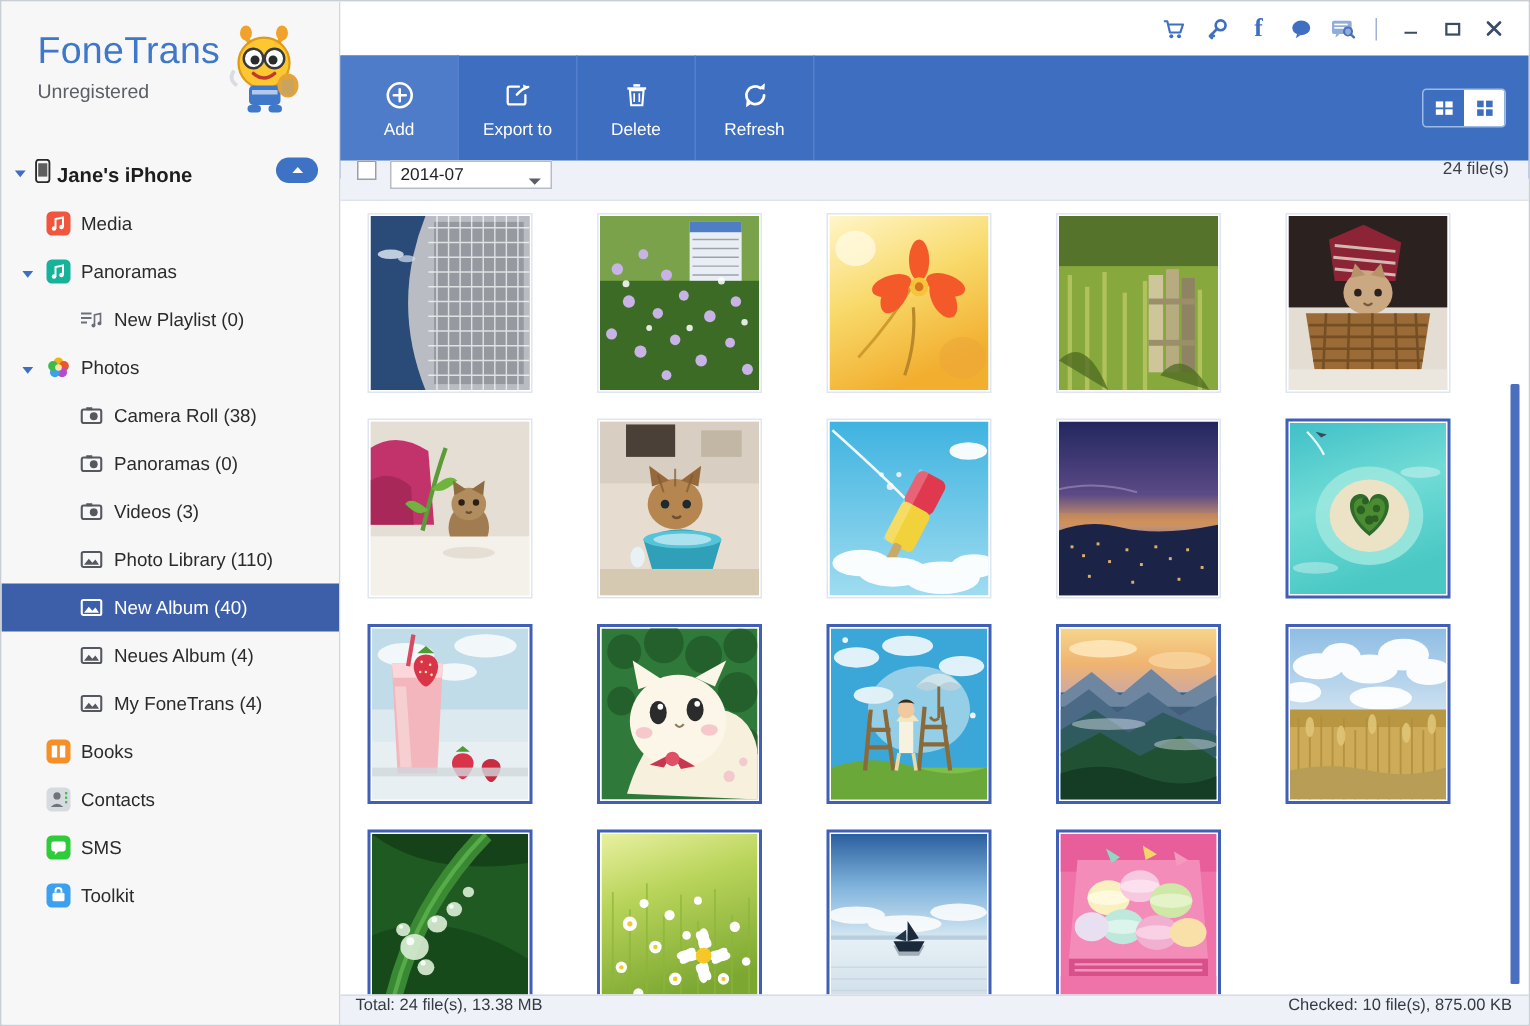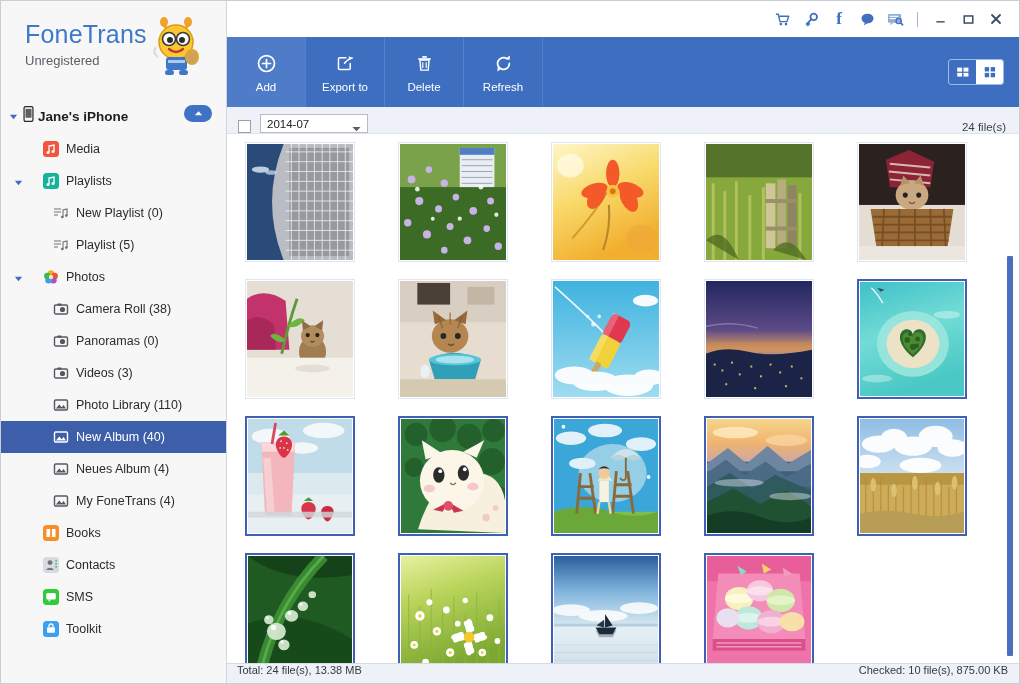--- a/index.html
+++ b/index.html
@@ -67,21 +67,21 @@
   }
   .tree-row.selected { background: #3d5fa9; color: #ffffff; }
   .tree-row .lbl { white-space: nowrap; }
   .caret {
     position: absolute; width: 10px; height: 10px;
   }
   .ico {
     width: 16px; height: 16px; margin-right: 7px;
     flex: 0 0 16px; display: block;
   }
-  .lvl1 { padding-left: 42px; }
+  .lvl1 { padding-left: 30px; }
   .lvl2 { padding-left: 52px; }
 
   
   .sq { border-radius: 3.5px; position: relative; }
 
   
   #titlebar {
     position: absolute; left: 226px; top: 0;
     width: 793px; height: 36px;
     background: #ffffff;
@@ -128,21 +128,21 @@
     cursor: default;
   }
   .vt.on { background: #ffffff; }
 
   
   #filterbar {
     position: absolute; left: 226px; top: 106px;
     width: 793px; height: 27px;
     background: #eef2f8;
     border-bottom: 1px solid #dfe4eb;
-    display: flex; align-items: flex-end;
+    display: flex; align-items: flex-start;
   }
   .chk {
     width: 13px; height: 13px; margin-left: 11px;
     border: 1px solid #9aa0a8; background: #ffffff;
   }
   .date-select {
     margin-left: 9px;
     width: 108px; height: 19px;
     background: #ffffff; border: 1px solid #b7bcc4;
     display: flex; align-items: center;
@@ -279,46 +279,35 @@
               <path d="M1 3 L9 3 L5 8 Z" fill="#3e6ec0"></path>
             </svg>
         </span>
         <span class="ico sq" style="background:#16b39a;">
           <svg viewBox="0 0 16 16" width="16" height="16">
               <path d="M6 11.5 V5 L11 4 V10.5" stroke="#fff" stroke-width="1.3" fill="none"></path>
               <circle cx="5" cy="11.4" r="1.5" fill="#fff"></circle>
               <circle cx="10" cy="10.4" r="1.5" fill="#fff"></circle>
             </svg>
         </span>
-        <span class="lbl">Playlists</span>
+        <span class="lbl">Panoramas</span>
       </div>
 
       <div class="tree-row lvl2">
         <span class="ico">
           <svg viewBox="0 0 16 16" width="16" height="16">
             <path d="M1 4h7M1 7h7M1 10h4" stroke="#6b7078" stroke-width="1.2"></path>
             <path d="M10 12 V5 L14 4 V10.5" stroke="#6b7078" stroke-width="1.1" fill="none"></path>
             <circle cx="9.3" cy="12" r="1.3" fill="#6b7078"></circle>
               <circle cx="13.3" cy="10.6" r="1.3" fill="#6b7078"></circle>
           </svg>
         </span>
         <span class="lbl">New Playlist (0)</span>
       </div>
 
-      <div class="tree-row lvl2">
-        <span class="ico">
-          <svg viewBox="0 0 16 16" width="16" height="16">
-            <path d="M1 4h7M1 7h7M1 10h4" stroke="#6b7078" stroke-width="1.2"></path>
-            <path d="M10 12 V5 L14 4 V10.5" stroke="#6b7078" stroke-width="1.1" fill="none"></path>
-            <circle cx="9.3" cy="12" r="1.3" fill="#6b7078"></circle>
-              <circle cx="13.3" cy="10.6" r="1.3" fill="#6b7078"></circle>
-          </svg>
-        </span>
-        <span class="lbl">Playlist (5)</span>
-      </div>
 
       <div class="tree-row lvl1">
         <span class="caret" style="left:13px;top:11px;">
           <svg viewBox="0 0 10 10" width="9" height="9">
               <path d="M1 3 L9 3 L5 8 Z" fill="#3e6ec0"></path>
             </svg>
         </span>
         <span class="ico">
           <svg viewBox="0 0 16 16" width="16" height="16">
             <circle cx="8" cy="4.6" r="3.3" fill="#f2b01e"></circle>

